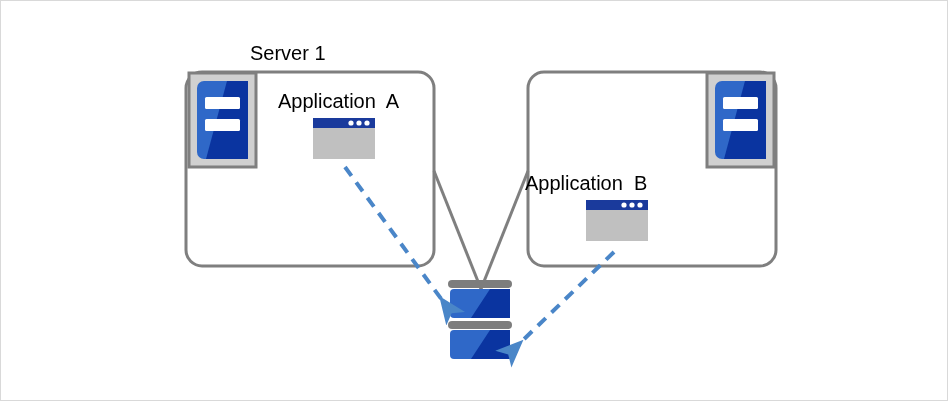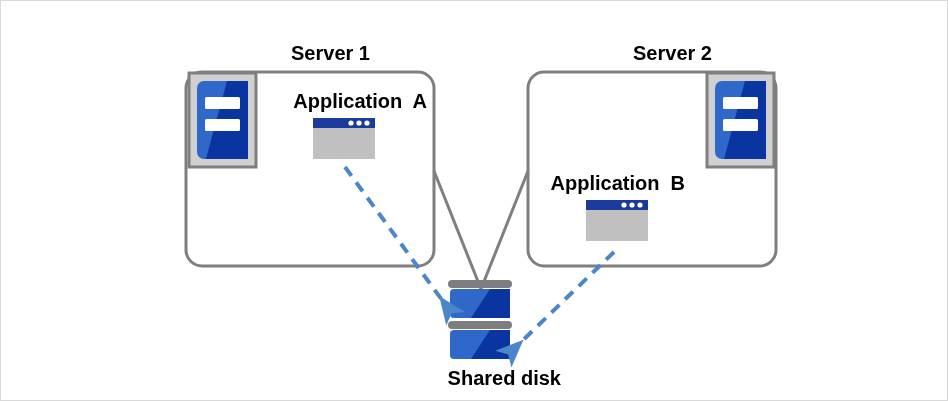--- a/index.html
+++ b/index.html
@@ -23,23 +23,22 @@
     position: absolute;
     left: 0;
     top: 0;
     width: 948px;
     height: 401px;
   }
   .dgm-label {
     position: absolute;
     color: #000000;
     white-space: pre;
-    text-align: right;
+    text-align: left;
     line-height: 1;
-    font-weight: bold;
   }
   .title-label {
     font-size: 20px;
   }
   .app-label {
     font-size: 20px;
   }
   .disk-label {
     font-size: 20px;
   }
@@ -110,21 +109,19 @@
       <path d="M489,329 L509,329 L509,358 L470,358 Z" fill="#0a34a0"></path>
     </g>
 
     <path d="M344,166 L441,299" fill="none" stroke="#4a86c8" stroke-width="4" stroke-dasharray="11,8" marker-end="url(#blue-arrowhead)"></path>
 
     <path d="M613,251 L519,342" fill="none" stroke="#4a86c8" stroke-width="4" stroke-dasharray="11,8" marker-end="url(#blue-arrowhead)"></path>
   </svg>
 
   <div class="dgm-label title-label" style="left:249px; top:42px; width:120px;">Server 1</div>
 
-  <div class="dgm-label title-label" style="left:591px; top:42px; width:120px;">Server 2</div>
 
-  <div class="dgm-label app-label" style="left:266px; top:90px; width:160px;">Application  A</div>
+  <div class="dgm-label app-label" style="left:277px; top:90px; width:160px;">Application  A</div>
 
   <div class="dgm-label app-label" style="left:524px; top:172px; width:160px;">Application  B</div>
 
-  <div class="dgm-label disk-label" style="left:400px; top:367px; width:160px;">Shared disk</div>
 
 </div>
 
 </body></html>

